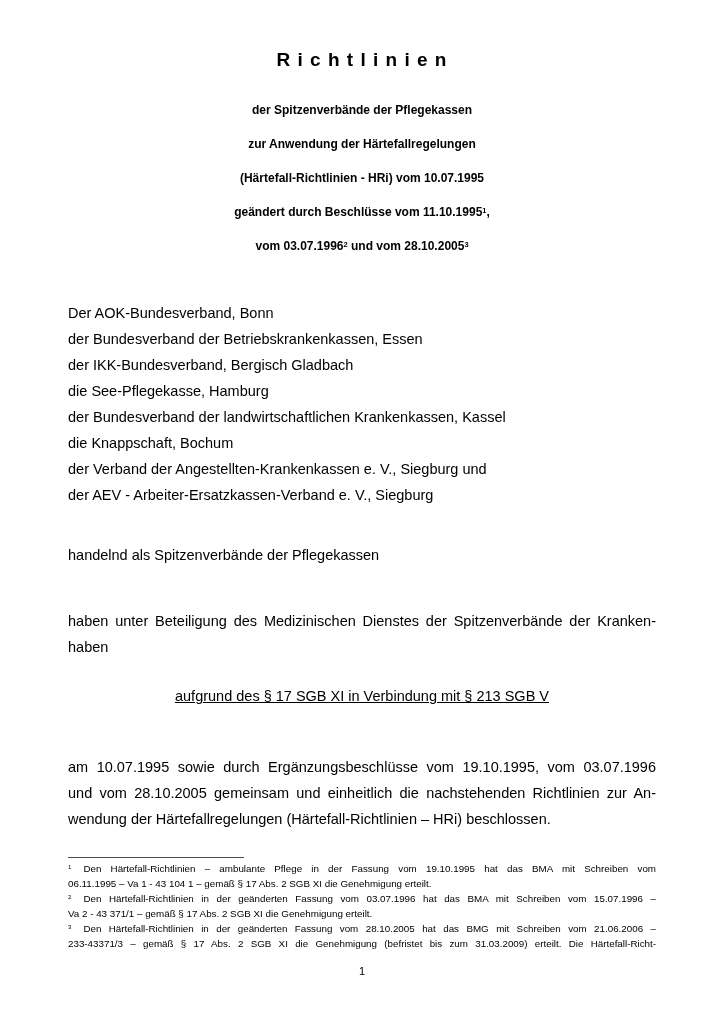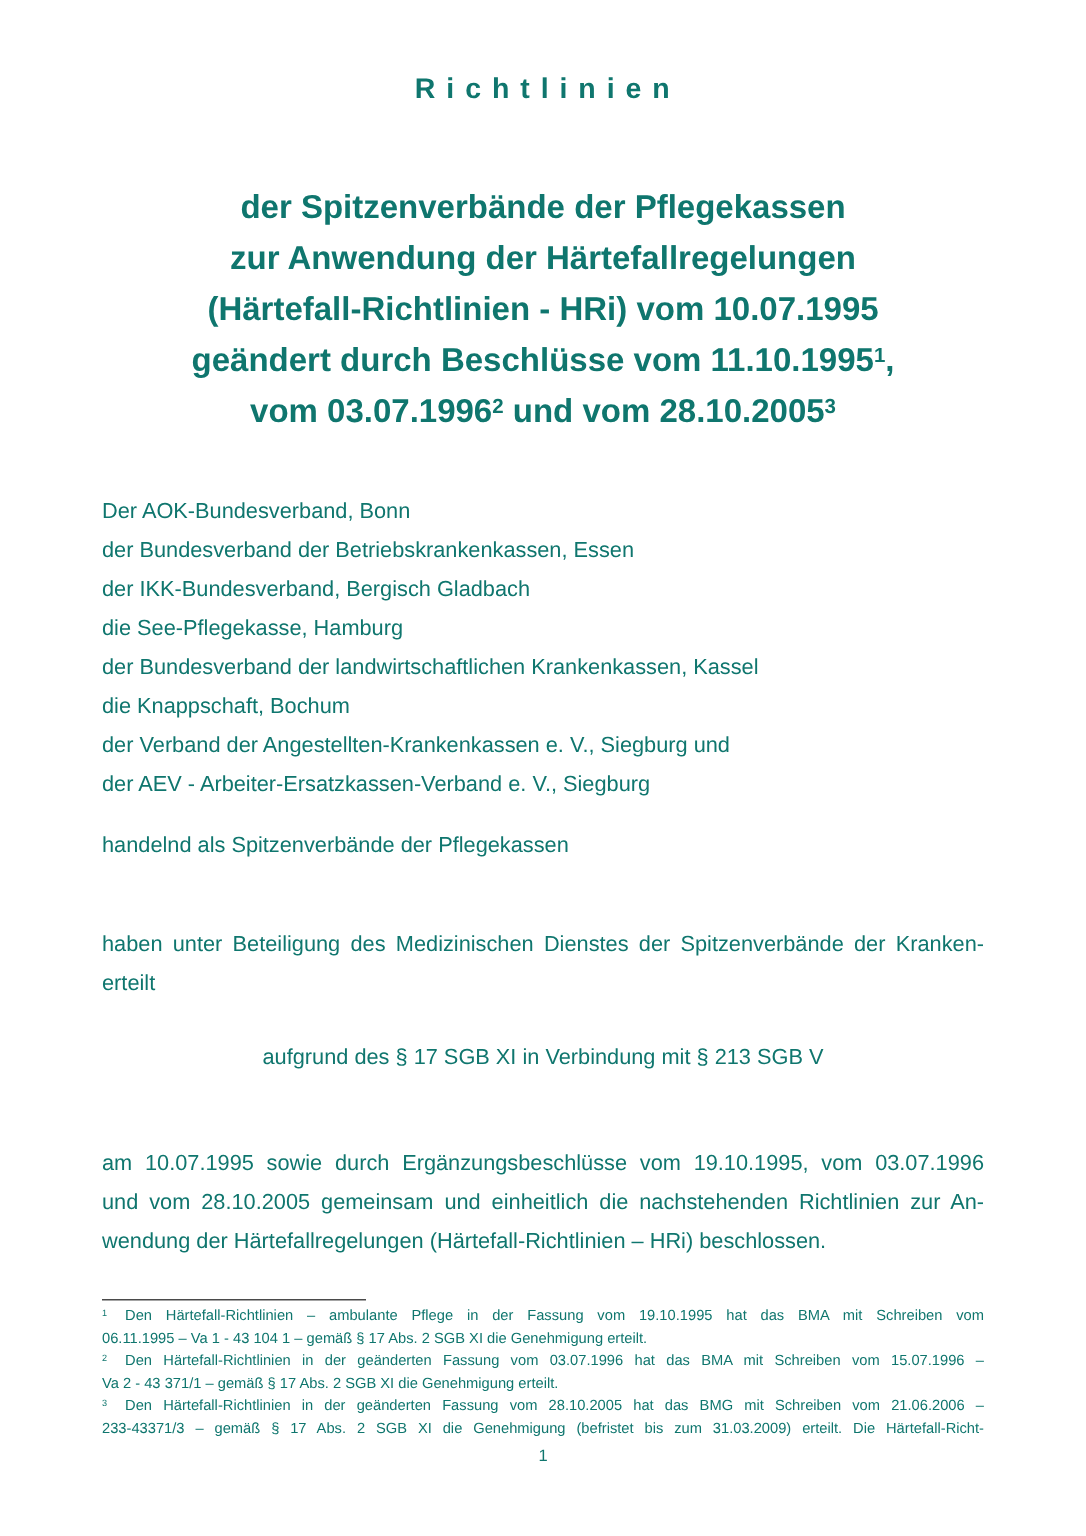--- a/index.html
+++ b/index.html
@@ -7,54 +7,55 @@
     padding: 0;
     background: #ffffff;
   }
   .page {
     position: relative;
     width: 724px;
     height: 1024px;
     box-sizing: border-box;
     padding: 0 68px;
     background: #ffffff;
-    color: #0f766e;
+    color: #000000;
     font-family: "Liberation Sans", sans-serif;
     font-size: 14.5px;
     line-height: 26px;
     overflow: hidden;
   }
   .title {
     padding-top: 45px;
     line-height: 30px;
     text-align: center;
     font-weight: bold;
     font-size: 19px;
     letter-spacing: 1px;
   }
   .subtitle {
-    margin-top: 46px;
+    margin-top: 18px;
     text-align: center;
     font-weight: bold;
-    font-size: 22px;
+    font-size: 12px;
     line-height: 34px;
   }
   .subtitle sup, .fn sup {
     font-size: 0.62em;
     line-height: 0;
     position: relative;
     top: -0.45em;
     vertical-align: baseline;
   }
   .parties { margin-top: 37px; }
-  .acting  { margin-top: 15px; }
+  .acting  { margin-top: 34px; }
   .participation { margin-top: 40px; }
   .legal-basis {
     margin-top: 23px;
     text-align: center;
+    text-decoration: underline;
   }
   .resolution { margin-top: 45px; }
   .jline {
     text-align: justify;
     text-align-last: justify;
   }
   .fn-rule {
     margin-top: 25px;
     width: 176px;
     height: 0;
@@ -103,21 +104,21 @@
     <div>der Bundesverband der landwirtschaftlichen Krankenkassen, Kassel</div>
     <div>die Knappschaft, Bochum</div>
     <div>der Verband der Angestellten-Krankenkassen e. V., Siegburg und</div>
     <div>der AEV - Arbeiter-Ersatzkassen-Verband e. V., Siegburg</div>
   </div>
 
   <div class="acting">handelnd als Spitzenverbände der Pflegekassen</div>
 
   <div class="participation">
     <div class="jline">haben unter Beteiligung des Medizinischen Dienstes der Spitzenverbände der Kranken-</div>
-    <div>erteilt</div>
+    <div>haben</div>
   </div>
 
   <div class="legal-basis">aufgrund des § 17 SGB XI in Verbindung mit § 213 SGB V</div>
 
   <div class="resolution">
     <div class="jline">am 10.07.1995 sowie durch Ergänzungsbeschlüsse vom 19.10.1995, vom 03.07.1996</div>
     <div class="jline">und vom 28.10.2005 gemeinsam und einheitlich die nachstehenden Richtlinien zur An-</div>
     <div>wendung der Härtefallregelungen (Härtefall-Richtlinien – HRi) beschlossen.</div>
   </div>
 

